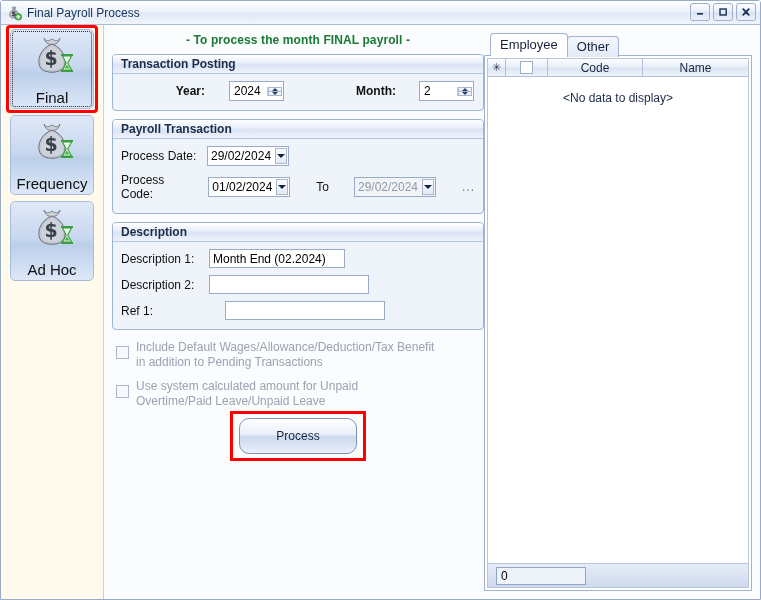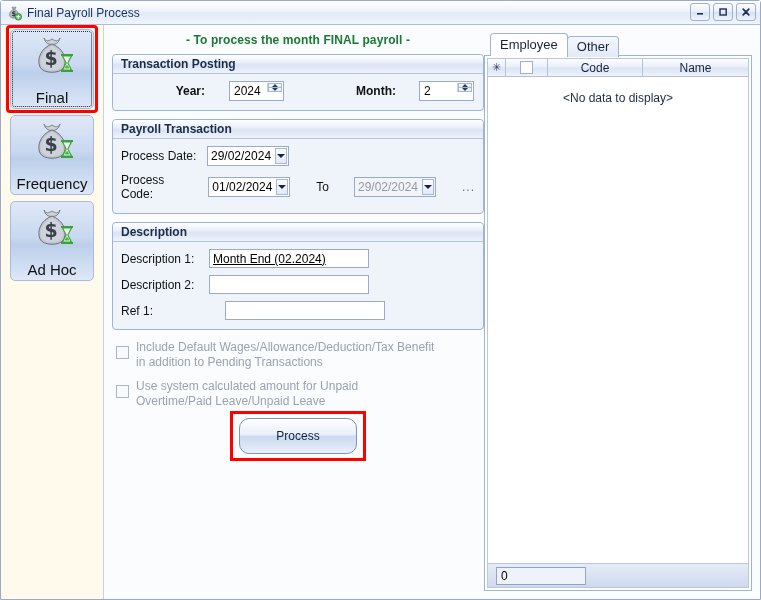--- a/index.html
+++ b/index.html
@@ -129,21 +129,21 @@
     border: 1px solid #9aabc7;
     background: #ffffff;
     height: 19px;
     font-size: 12px; color: #000000;
     font-family: "Liberation Sans", sans-serif;
     padding: 0 3px;
     line-height: 17px;
   }
 
   .spin-wrap {
-    display: inline-flex; align-items: flex-start;
+    display: inline-flex; align-items: center;
     border: 1px solid #9aabc7; background: #ffffff; height: 20px;
   }
   .spin-wrap .sv {
     font-size: 12px; color: #000; padding: 0 4px; line-height: 18px;
     display: flex; align-items: center;
   }
   .spin-btns {
     width: 15px; display: flex; flex-direction: column;
     border-left: 1px solid #c3cee0; margin: 1px 1px 1px 0;
   }
@@ -438,21 +438,21 @@
               <span class="ellip">...</span>
             </div>
           </div>
         </div>
 
         <div class="group">
           <div class="group-head">Description</div>
           <div class="group-body" style="padding:7px 8px 9px 8px;">
             <div class="row">
               <span class="lbl" style="width:88px;">Description 1:</span>
-              <input class="txt" style="width: 160px; text-decoration: underline;" value="Month End (02.2024)">
+              <input class="txt" style="width: 136px;" value="Month End (02.2024)">
             </div>
             <div class="row">
               <span class="lbl" style="width:88px;">Description 2:</span>
               <input class="txt" style="width: 160px;" value="">
             </div>
             <div class="row">
               <span class="lbl" style="width:88px;">Ref 1:</span>
               <input class="txt" style="width: 160px;" value="">
             </div>
           </div>

